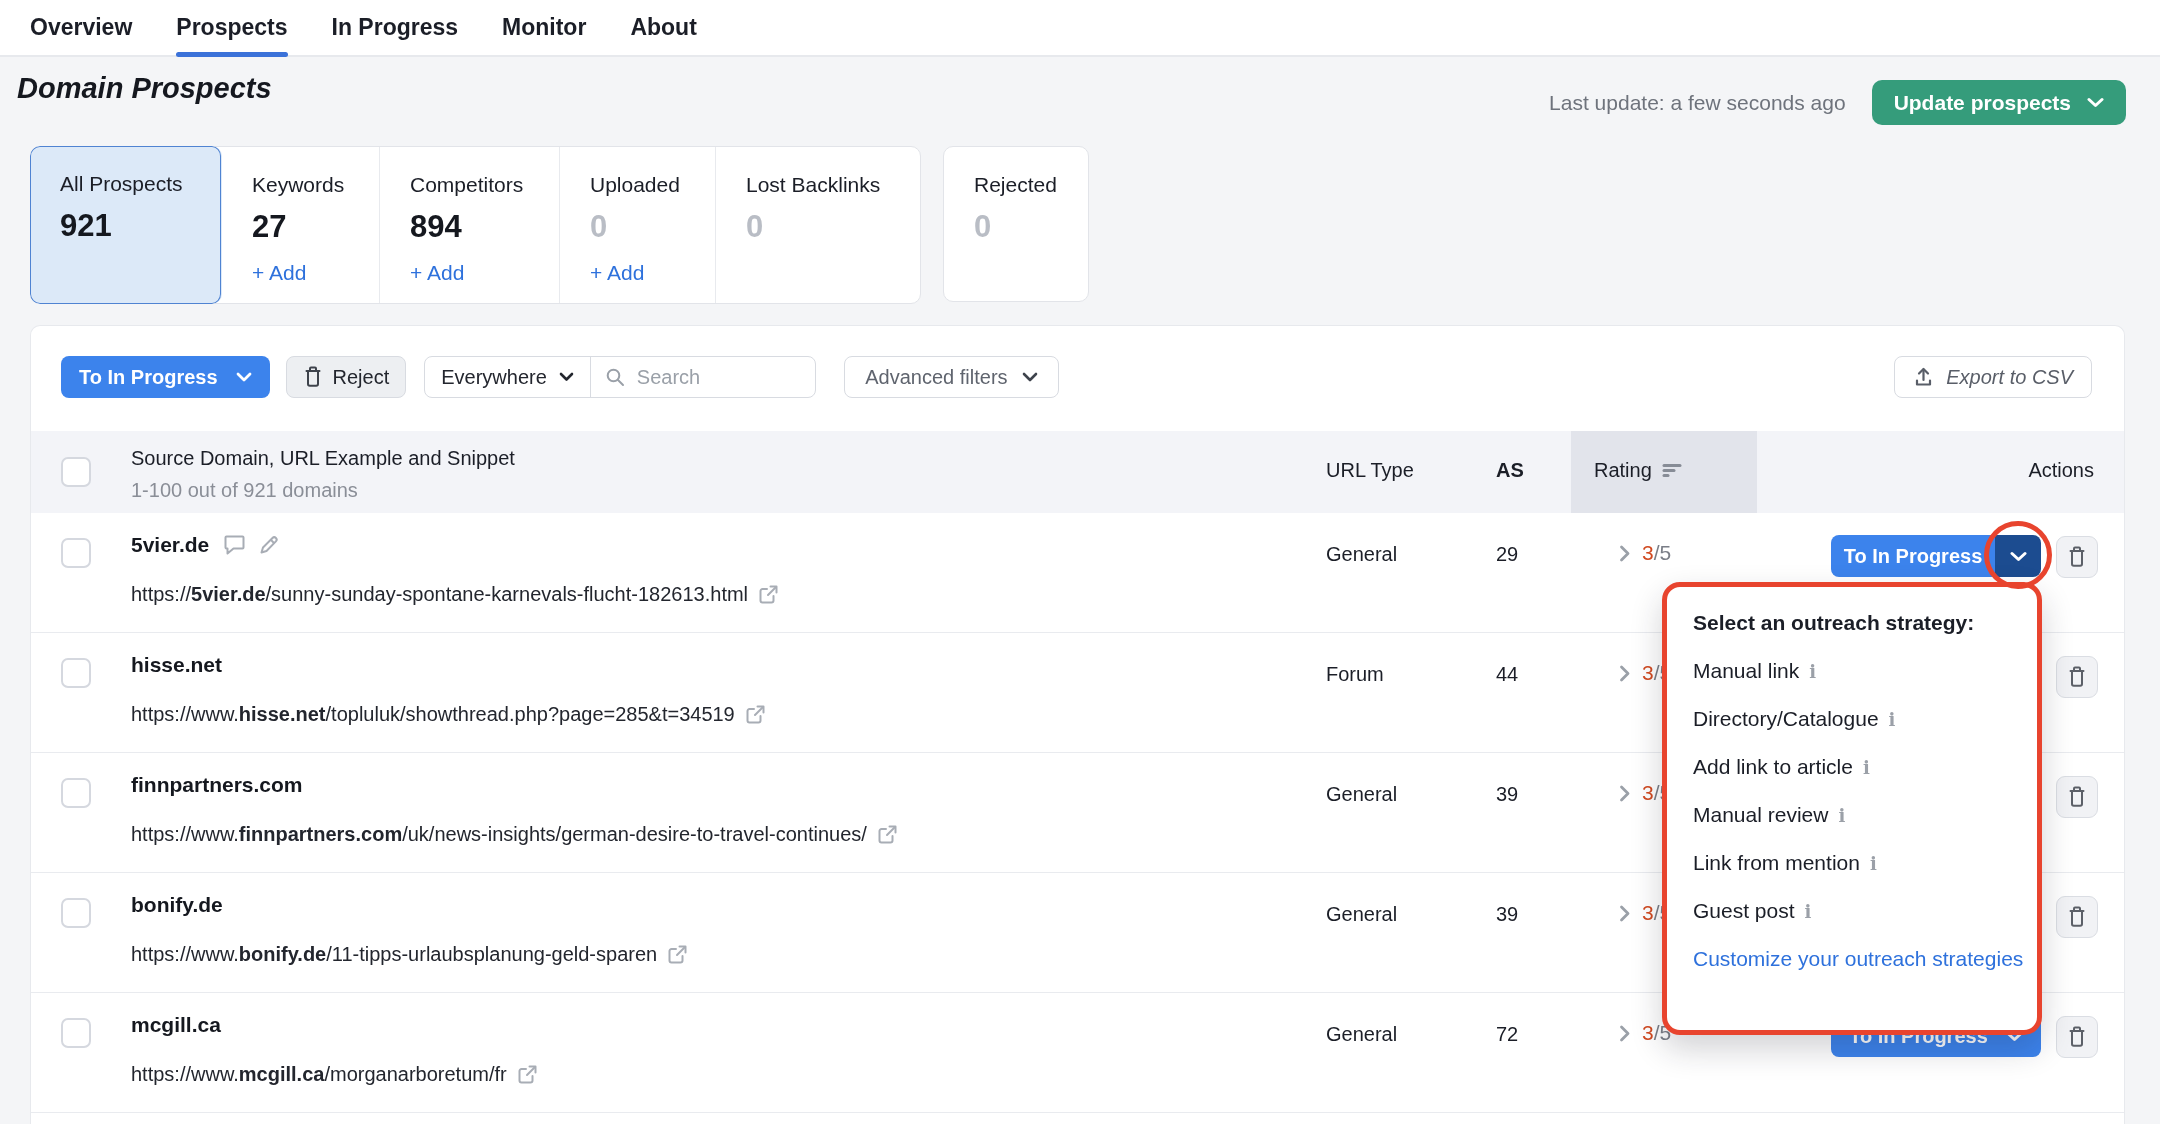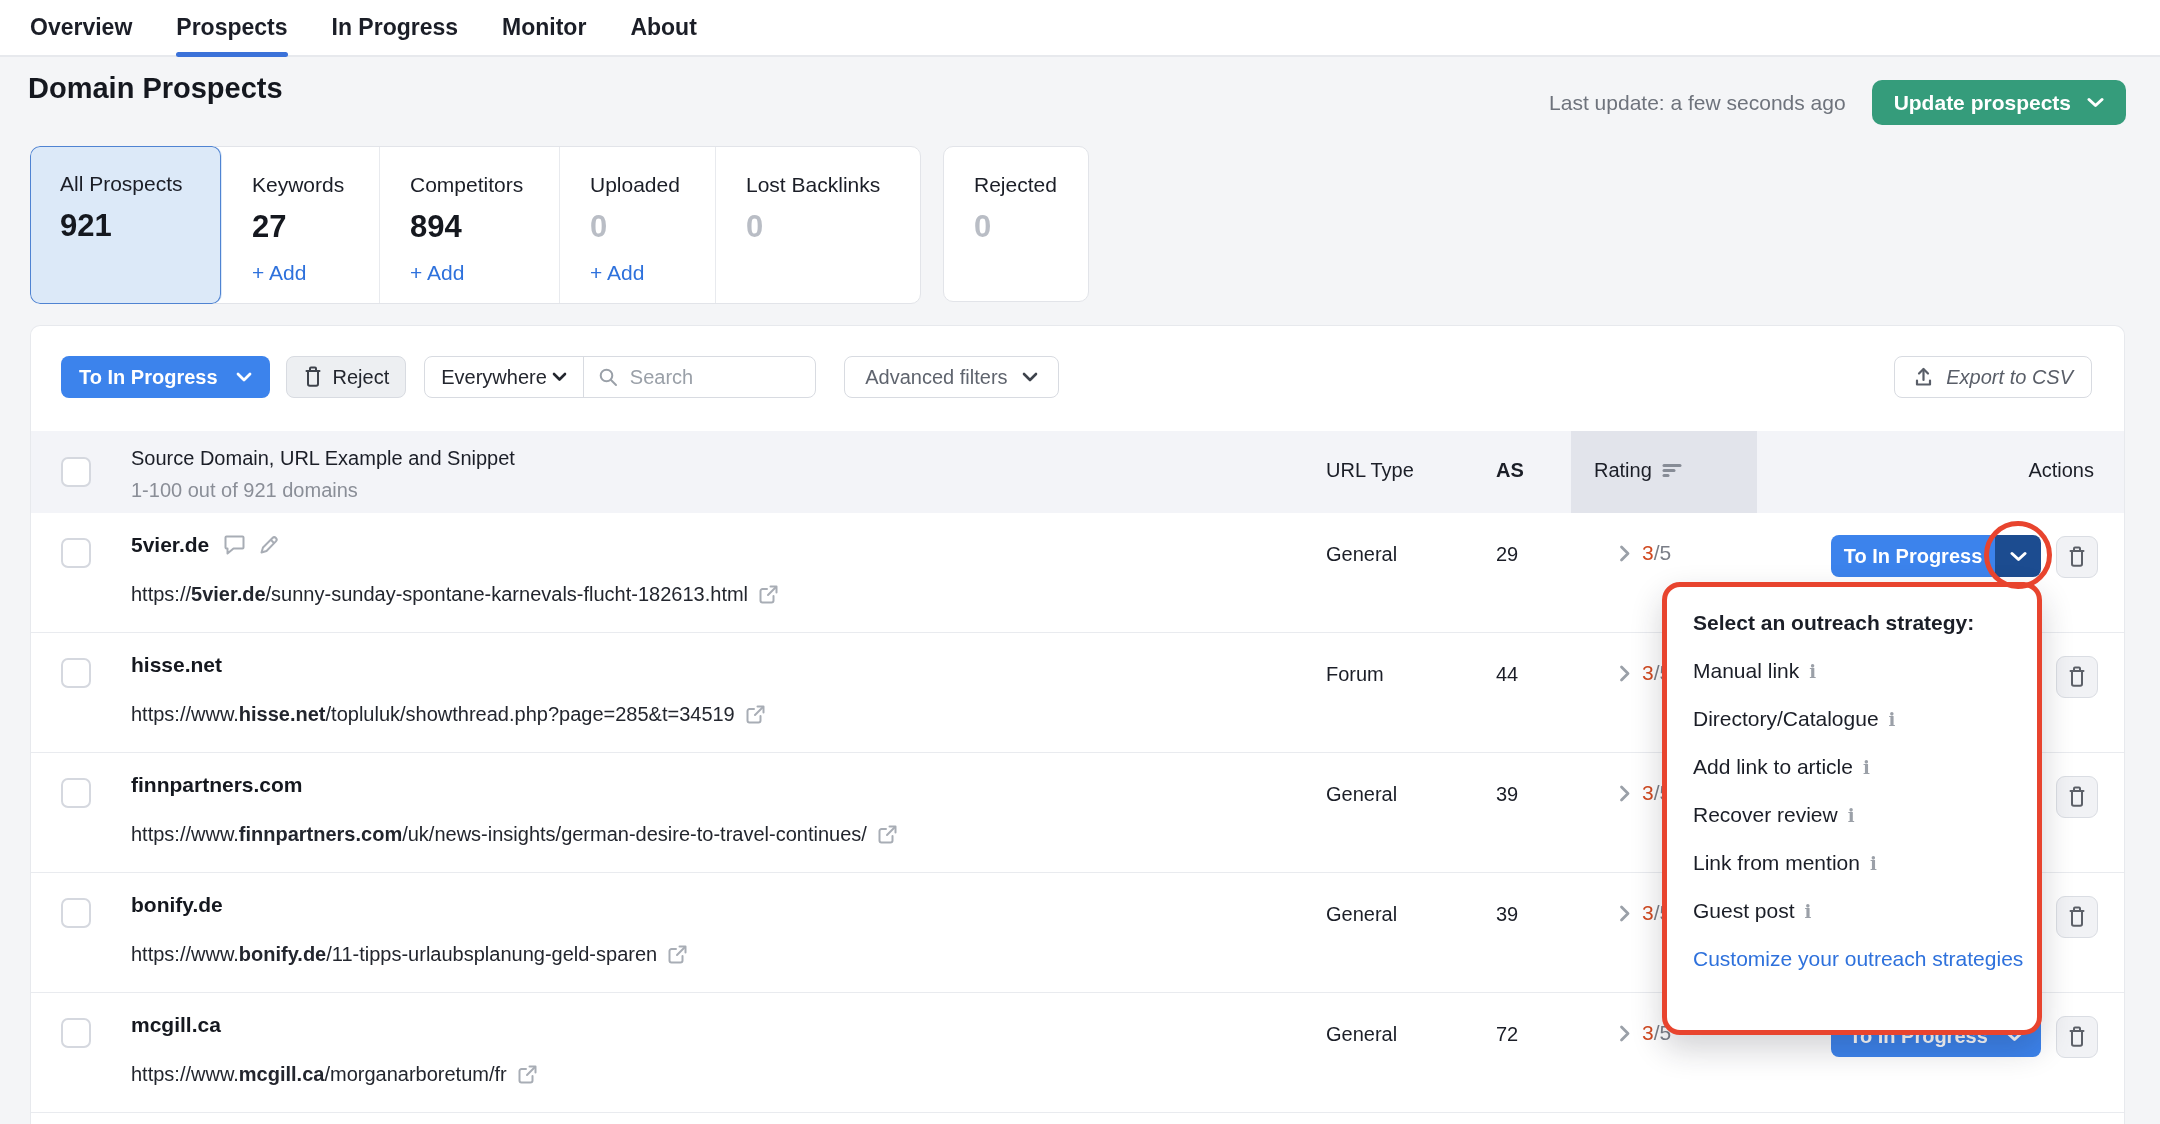--- a/index.html
+++ b/index.html
@@ -12,21 +12,21 @@
   
   .topnav {
     position:absolute; top:0; left:0; width:2160px; height:57px;
     background:#ffffff; border-bottom:2px solid #e7e9ed;
     display:flex; align-items:stretch; padding-left:30px; gap:44px;
   }
   .tab { font-size:23px; font-weight:700; color:#1b1e27; display:flex; align-items:center; position:relative; cursor:pointer; }
   .tab.active::after { content:""; position:absolute; left:0; right:0; bottom:-2px; height:5px; background:#3b72d9; border-radius:3px; }
 
   
-  .page-title { position:absolute; top:72px; left:28px; font-size:29px; font-weight:700; color:#15181f; }
+  .page-title { position:absolute; top:72px; left:17px; font-size:29px; font-weight:700; color:#15181f;font-style:italic; }
   .header-right { position:absolute; top:80px; right:34px; display:flex; align-items:center; gap:26px; }
   .last-update { font-size:21px; color:#6e737c; }
   .btn-green {
     height:45px; background:#359c7b; border-radius:10px; color:#fff;
     font-size:21px; font-weight:700; display:flex; align-items:center; gap:16px;
     padding:0 22px; border:none; cursor:pointer;
   }
 
   
   .cards { position:absolute; top:146px; left:30px; display:flex; align-items:stretch; }
@@ -48,21 +48,21 @@
   .main-card {
     position:absolute; top:325px; left:30px; width:2095px; height:799px;
     background:#fff; border:1px solid #e7e9ed; border-bottom:none; border-radius:10px 10px 0 0;
   }
   
   .toolbar { position:absolute; top:30px; left:30px; right:32px; height:42px; display:flex; align-items:center; }
   .btn { display:flex; align-items:center; height:42px; border-radius:8px; font-size:20px; cursor:pointer; }
   .btn-blue { background:#3c83ec; color:#fff; font-weight:700; padding:0 18px; gap:18px; border:none; }
   .btn-gray { background:#edeff2; border:1px solid #d8dbe1; color:#23262e; padding:0 16px; gap:10px; margin-left:16px; }
   .scope-search { display:flex; align-items:center; height:42px; margin-left:18px; border:1px solid #d8dbe1; border-radius:8px; background:#fff; width:392px; }
-  .scope { display:flex; align-items:center; gap:5px; padding:0 16px; height:100%; border-right:1px solid #d8dbe1; font-size:20px; color:#23262e; cursor:pointer; }
+  .scope { display:flex; align-items:center; gap:12px; padding:0 16px; height:100%; border-right:1px solid #d8dbe1; font-size:20px; color:#23262e; cursor:pointer; }
   .searchbox { display:flex; align-items:center; gap:10px; padding:0 14px; flex:1; }
   .searchbox input { border:none; outline:none; font-size:20px; width:140px; color:#1b1e27; font-family:"Liberation Sans",sans-serif; background:transparent; }
   .searchbox input::placeholder { color:#9aa0a8; }
   .btn-outline { border:1px solid #d8dbe1; background:#fff; color:#5f646e; padding:0 20px; gap:14px; margin-left:28px; }
   .btn-export { margin-left:auto; border:1px solid #d8dbe1; background:#fff; color:#595e68; padding:0 18px; gap:12px;font-style:italic; }
 
   
   .thead { position:absolute; top:105px; left:0; right:0; height:82px; background:#f3f4f8; }
   .checkbox { position:absolute; left:30px; width:30px; height:30px; background:#fff; border:2px solid #d5d8df; border-radius:7px; cursor:pointer; }
   .thead .checkbox { top:26px; }
@@ -476,21 +476,21 @@
   </div>
   <div class="menu-row">
     <span>Directory/Catalogue</span>
       <span class="info-i">i</span>
   </div>
   <div class="menu-row">
     <span>Add link to article</span>
       <span class="info-i">i</span>
   </div>
   <div class="menu-row">
-    <span>Recover review</span>
+    <span>Manual review</span>
       <span class="info-i">i</span>
   </div>
   <div class="menu-row">
     <span>Link from mention</span>
       <span class="info-i">i</span>
   </div>
   <div class="menu-row">
     <span>Guest post</span>
       <span class="info-i">i</span>
   </div>

